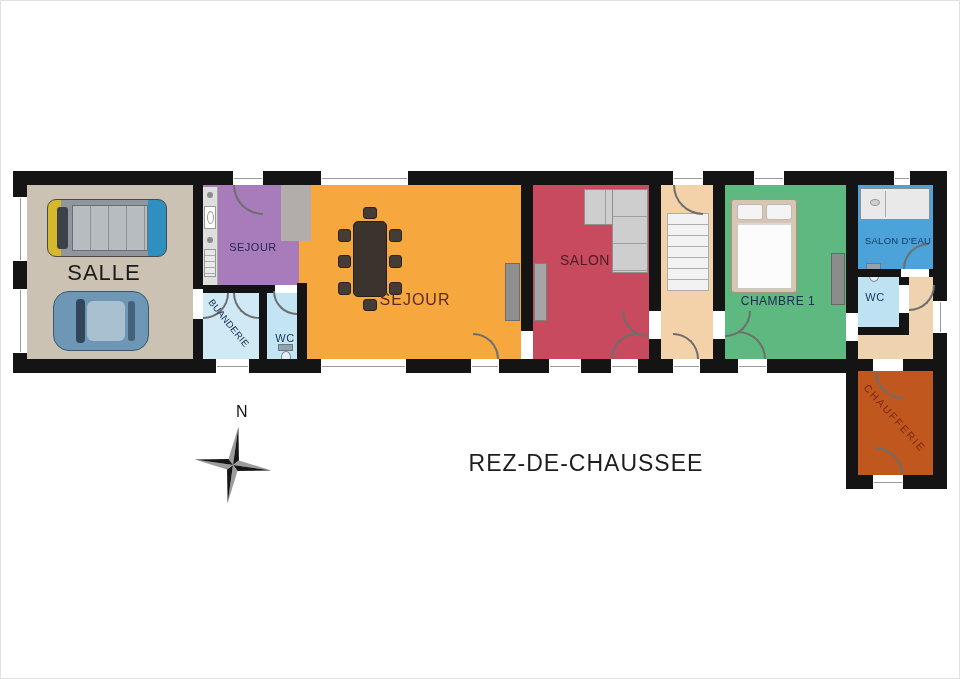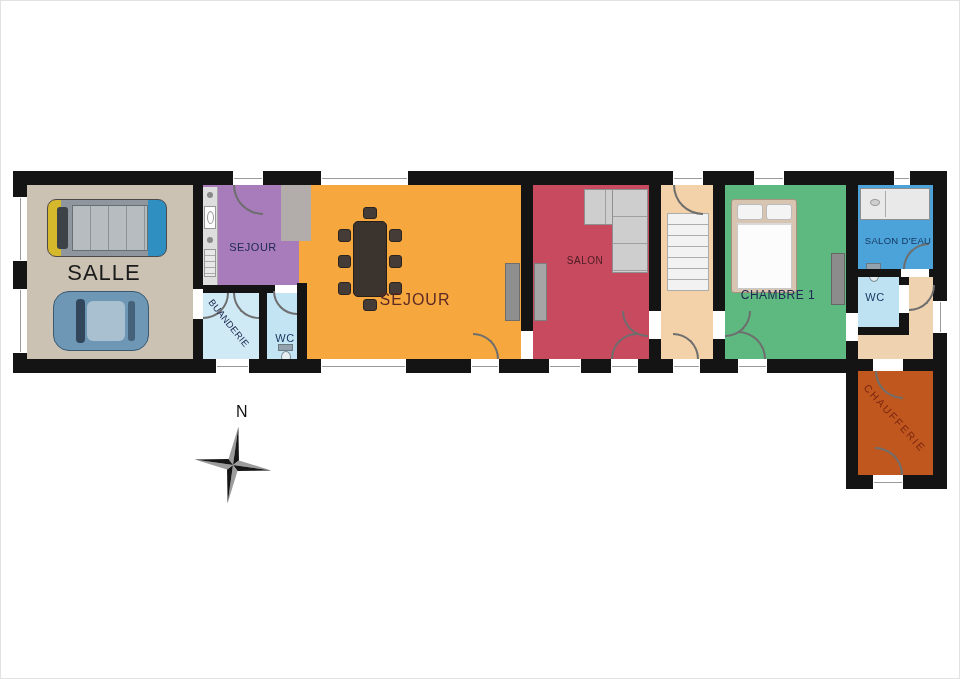--- a/index.html
+++ b/index.html
@@ -21,21 +21,21 @@
   .arc.tl{border-top-width:2px;border-left-width:2px;border-top-left-radius:100%;}
   .arc.tr{border-top-width:2px;border-right-width:2px;border-top-right-radius:100%;}
   .arc.bl{border-bottom-width:2px;border-left-width:2px;border-bottom-left-radius:100%;}
   .arc.br{border-bottom-width:2px;border-right-width:2px;border-bottom-right-radius:100%;}
   .lbl{position:absolute;z-index:6;transform:translate(-50%,-50%);white-space:nowrap;
        color:#202a52;font-size:11px;letter-spacing:.5px;}
   .lbl.rot-dn{transform:translate(-50%,-50%) rotate(51deg);}
   .lbl.rot-ch{transform:translate(-50%,-50%) rotate(48deg);letter-spacing:2px;color:#7c2610;}
   .lbl.big{font-size:22px;color:#1b1b1b;letter-spacing:1px;}
   .lbl.sejour{font-size:16px;color:#5c2a26;letter-spacing:1px;}
-  .lbl.salon{font-size:10px;color:#4b1c26;letter-spacing:.5px;}
+  .lbl.salon{font-size:14px;color:#4b1c26;letter-spacing:.5px;}
   .lbl.small{font-size:9.5px;letter-spacing:.3px;color:#15355e;}
   .lbl.wc{font-size:11px;color:#15355e;}
   .lbl.title{font-size:23px;color:#1d1d1d;letter-spacing:1px;}
   .lbl.north{font-size:16px;color:#111;}
   .chair{position:absolute;width:13px;height:13px;background:#453c37;border:1px solid #2a2420;border-radius:3px;}
   .stairs{position:absolute;z-index:2;background:#f2f2f2;border:1px solid #adadad;
     background-image:repeating-linear-gradient(to bottom,transparent 0 10px,#adadad 10px 11px);}
 </style>
 </head>
 <body>
@@ -178,24 +178,25 @@
   <div class="arc br" style="left:908px;top:284px;width:26px;height:26px;"></div>
   <div class="arc bl" style="left:874px;top:370px;width:28px;height:28px;"></div>
   <div class="arc tr" style="left:874px;top:446px;width:28px;height:28px;"></div>
 
   <div class="lbl big" style="left:103px;top:272px;">SALLE</div>
   <div class="lbl" style="left:252px;top:246px;">SEJOUR</div>
   <div class="lbl rot-dn small" style="left:228px;top:322px;color:#202a52;">BUANDERIE</div>
   <div class="lbl wc" style="left:284px;top:337px;">WC</div>
   <div class="lbl sejour" style="left:414px;top:299px;">SEJOUR</div>
   <div class="lbl salon" style="left:584px;top:259px;">SALON</div>
-  <div class="lbl" style="left:777px;top:294px;font-size:12px;">CHAMBRE 1</div>
+  <div class="lbl" style="left:777px;top:300px;font-size:12px;">CHAMBRE 1</div>
   <div class="lbl small" style="left:897px;top:239px;">SALON D'EAU</div>
   <div class="lbl wc" style="left:874px;top:296px;">WC</div>
   <div class="lbl rot-ch" style="left:894px;top:417px;font-size:10.5px;">CHAUFFERIE</div>
+  <div class="lbl title" style="left:585px;top:462px;">REZ-DE-CHAUSSEE</div>
   <div class="lbl north" style="left:241px;top:411px;">N</div>
 
   <svg class="abs" style="left:188px;top:420px;z-index:6;" width="88" height="88" viewBox="0 0 100 100">
     <g transform="rotate(8 50 50)">
       <polygon points="50,6 44,44 50,50" fill="#9c9c9c"></polygon>
       <polygon points="50,6 56,44 50,50" fill="#161616"></polygon>
       <polygon points="94,50 56,44 50,50" fill="#9c9c9c"></polygon>
       <polygon points="94,50 56,56 50,50" fill="#161616"></polygon>
       <polygon points="50,94 56,56 50,50" fill="#9c9c9c"></polygon>
       <polygon points="50,94 44,56 50,50" fill="#161616"></polygon>

